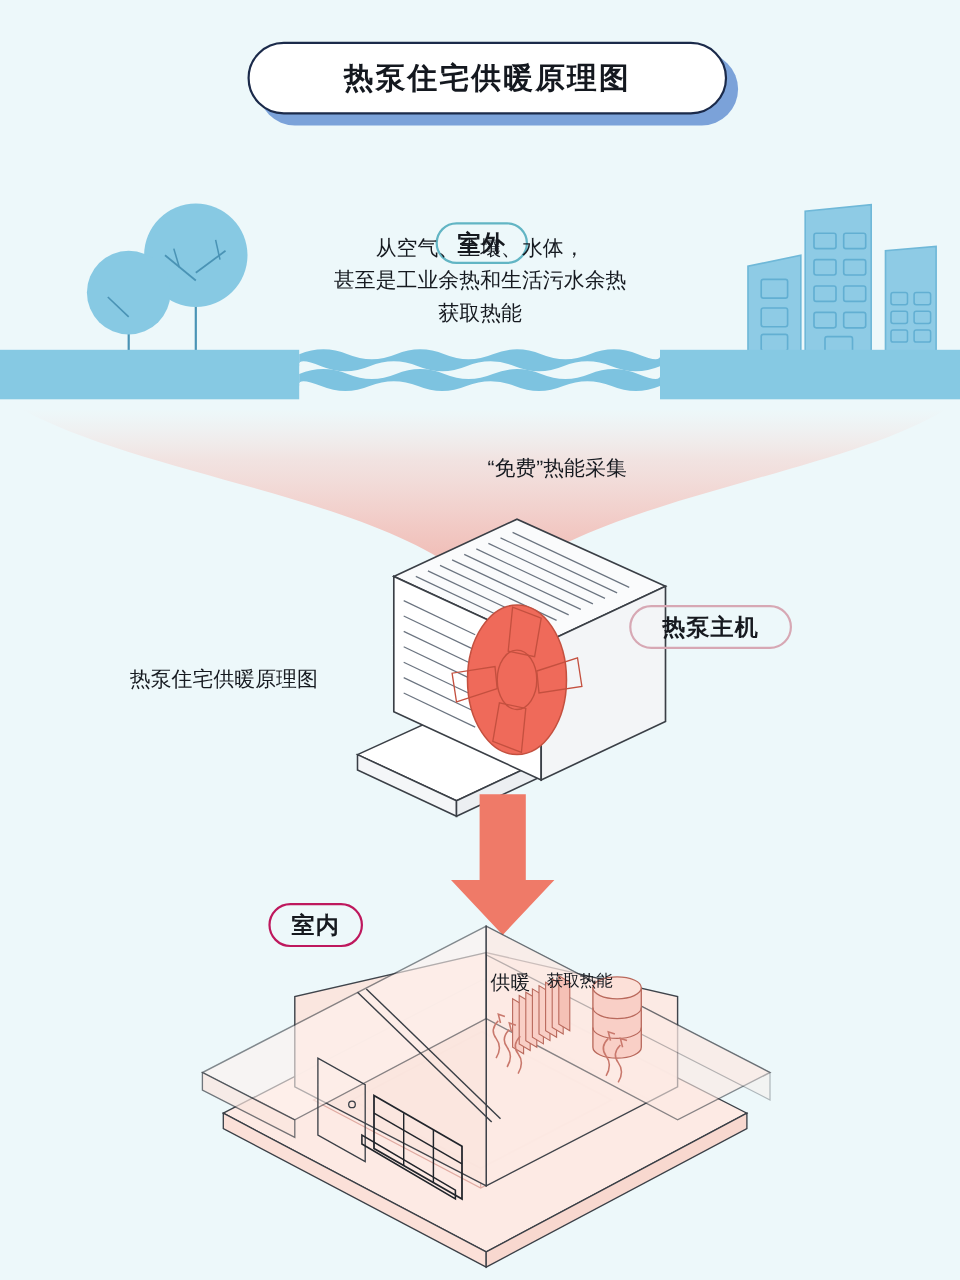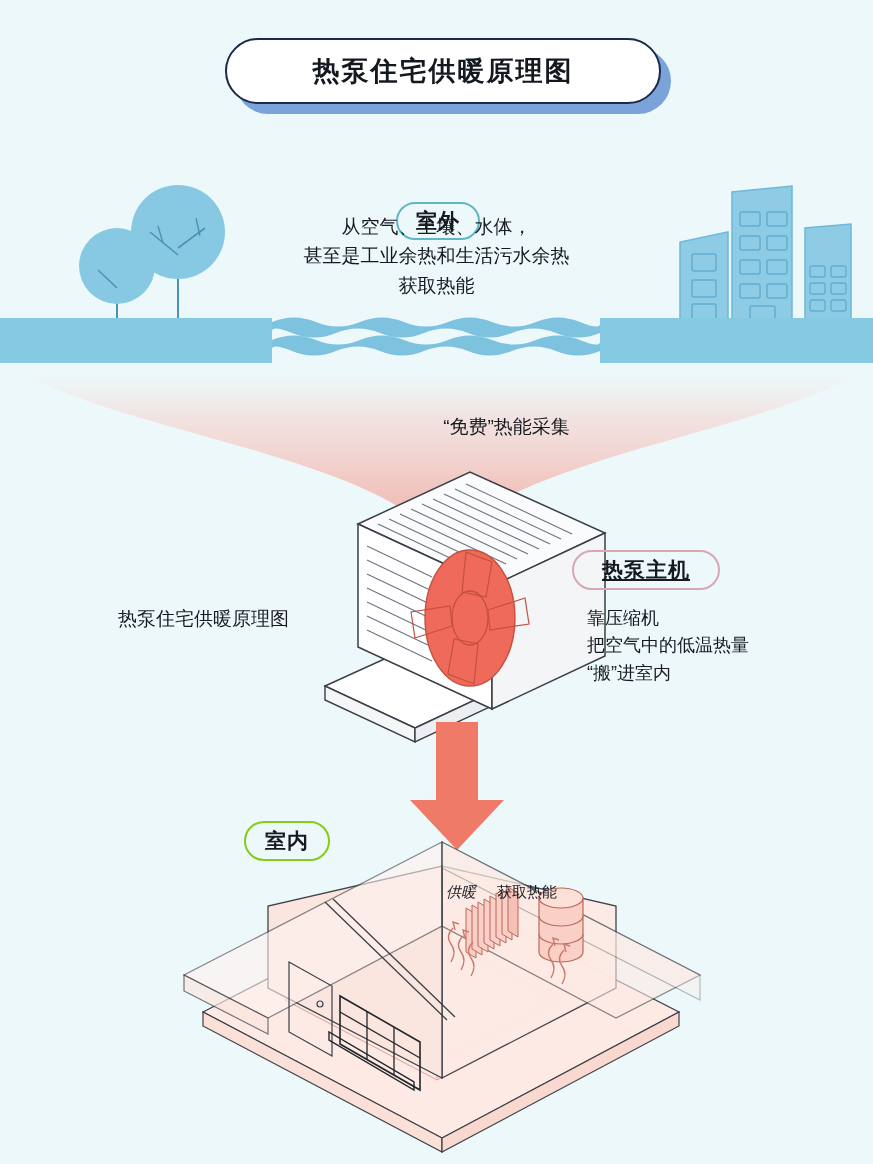--- a/index.html
+++ b/index.html
@@ -83,28 +83,27 @@
     height: 38px;
     border: 2px solid #62b5c4;
     margin-top: 40px;
   }
   .badge-unit {
     left: 572px;
     top: 550px;
     width: 148px;
     height: 40px;
     border: 2px solid #d7a8b4;
-    text-decoration: underline;
   }
   .badge-indoor {
     left: 244px;
     top: 821px;
     width: 86px;
     height: 40px;
-    border: 2px solid #84cc16;
+    border: 2px solid #be185d;
   }
 
   
   .txt {
     position: absolute;
     color: #161a20;
     line-height: 1.55;
     white-space: pre-line;
   }
   .txt-outdoor {
@@ -130,22 +129,21 @@
   }
   .txt-unit {
     left: 587px;
     top: 605px;
     font-size: 18px;
     line-height: 1.52;
   }
   .lbl-heating {
     left: 446px;
     top: 880px;
-    font-size: 15px;
-    font-style: italic;
+    font-size: 18px;
   }
   .lbl-water {
     left: 497px;
     top: 880px;
     font-size: 15px;
   }
 </style>
 </head>
 <body>
 
@@ -375,21 +373,18 @@
   </div>
 
   <div class="txt txt-outdoor">从空气、土壤、水体，
 甚至是工业余热和生活污水余热
 获取热能</div>
 
   <div class="txt txt-free">“免费”热能采集</div>
 
   <div class="txt txt-noheat">热泵住宅供暖原理图</div>
 
-  <div class="txt txt-unit">靠压缩机
-把空气中的低温热量
-“搬”进室内</div>
 
   <div class="txt lbl-heating">供暖</div>
 
   <div class="txt lbl-water">获取热能</div>
 
 </div>
 
 </body></html>

